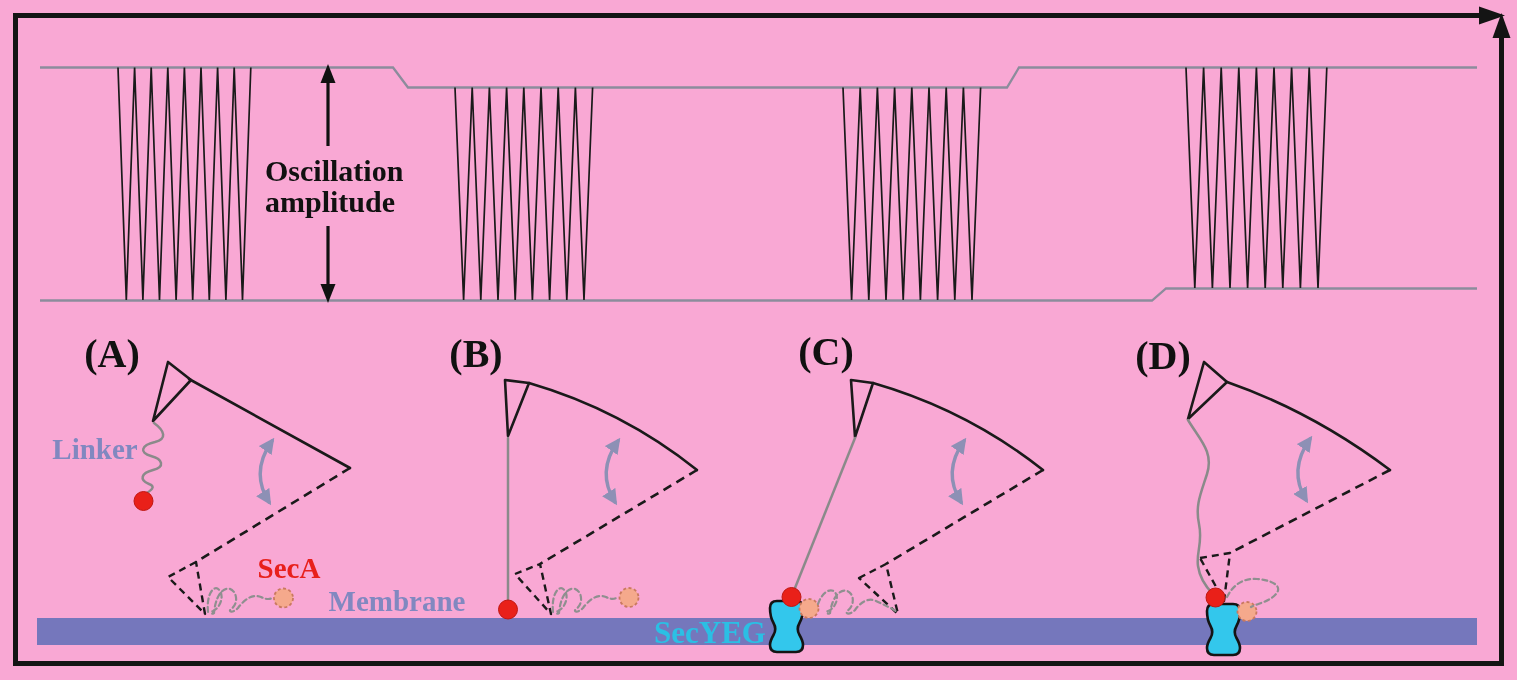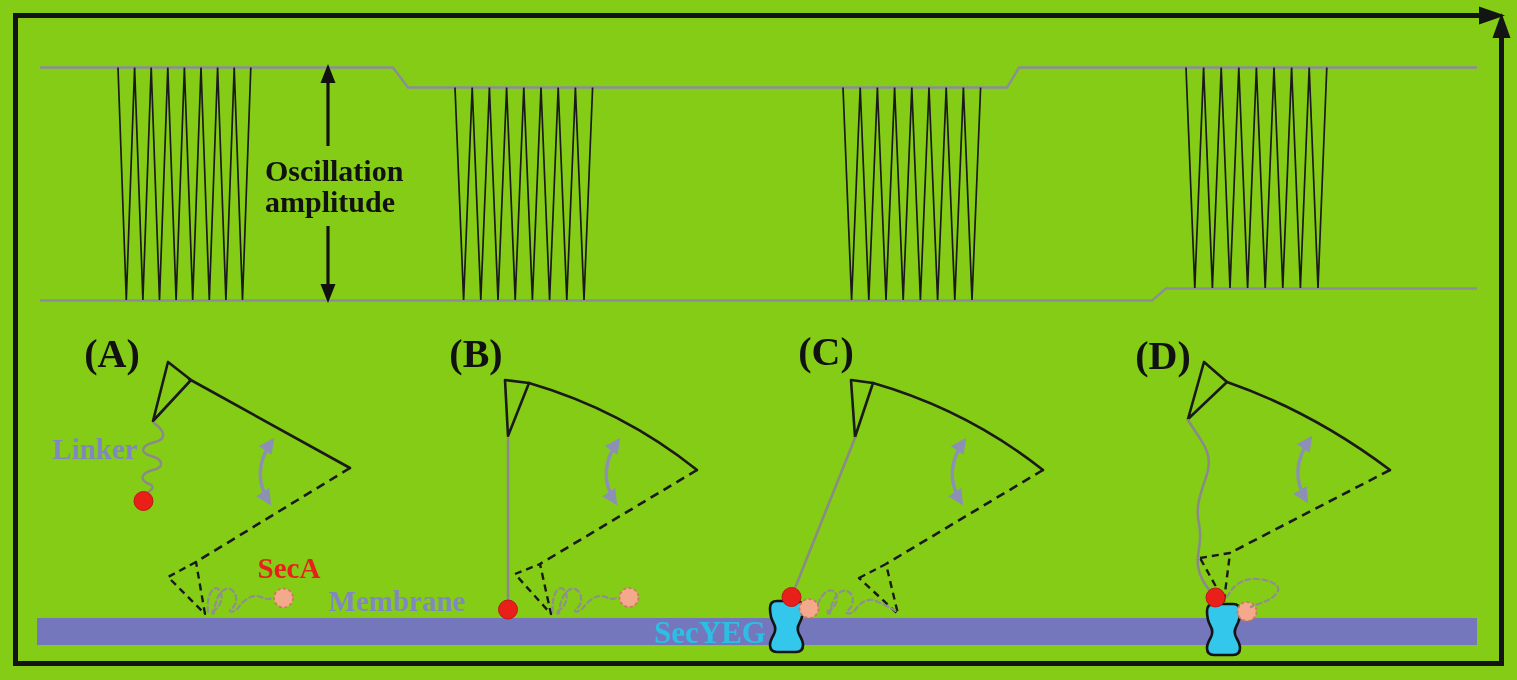--- a/index.html
+++ b/index.html
@@ -1,16 +1,16 @@
 <!DOCTYPE html>
 <html><head>
 <meta charset="utf-8">
 <style>
   html,body{margin:0;padding:0;background:#ffffff;}
-  .canvas{position:relative;width:1517px;height:680px;background:#84cc16;overflow:hidden;}
+  .canvas{position:relative;width:1517px;height:680px;background:#f9a8d4;overflow:hidden;}
   svg{display:block;}
   .t{font-family:"Liberation Serif","DejaVu Serif",serif;font-weight:bold;}
   .frame{stroke:#141414;stroke-width:5;fill:none;}
   .rail{stroke:#8c8c9c;stroke-width:2.3;fill:none;}
   .wave{stroke:#1a1a1a;stroke-width:1.7;fill:none;}
   .ampl{stroke:#111;stroke-width:3.2;fill:none;}
   .k{stroke:#1a1a1a;stroke-width:2.6;fill:none;stroke-linejoin:round;stroke-linecap:round;}
   .kd{stroke:#1a1a1a;stroke-width:2.6;fill:none;stroke-linejoin:round;stroke-linecap:butt;stroke-dasharray:9 6;}
   .kd2{stroke:#1a1a1a;stroke-width:2.4;fill:none;stroke-linejoin:round;stroke-dasharray:7 5;}
   .arc{stroke:#8d90b5;stroke-width:3.4;fill:none;stroke-linecap:round;}

